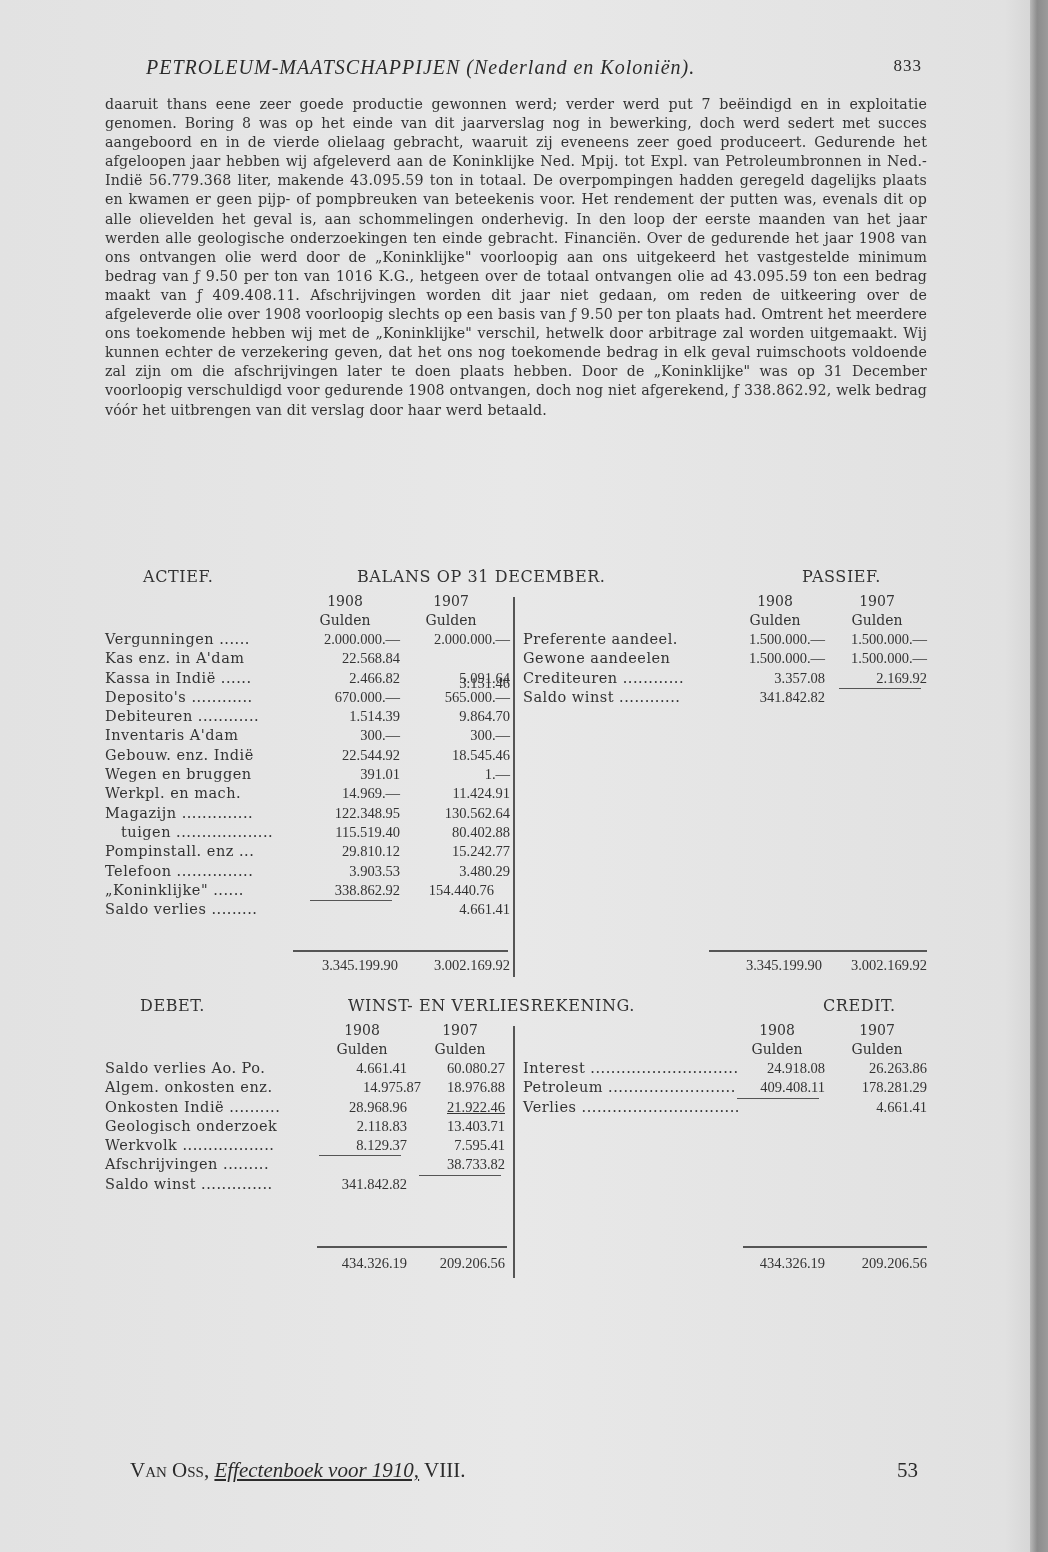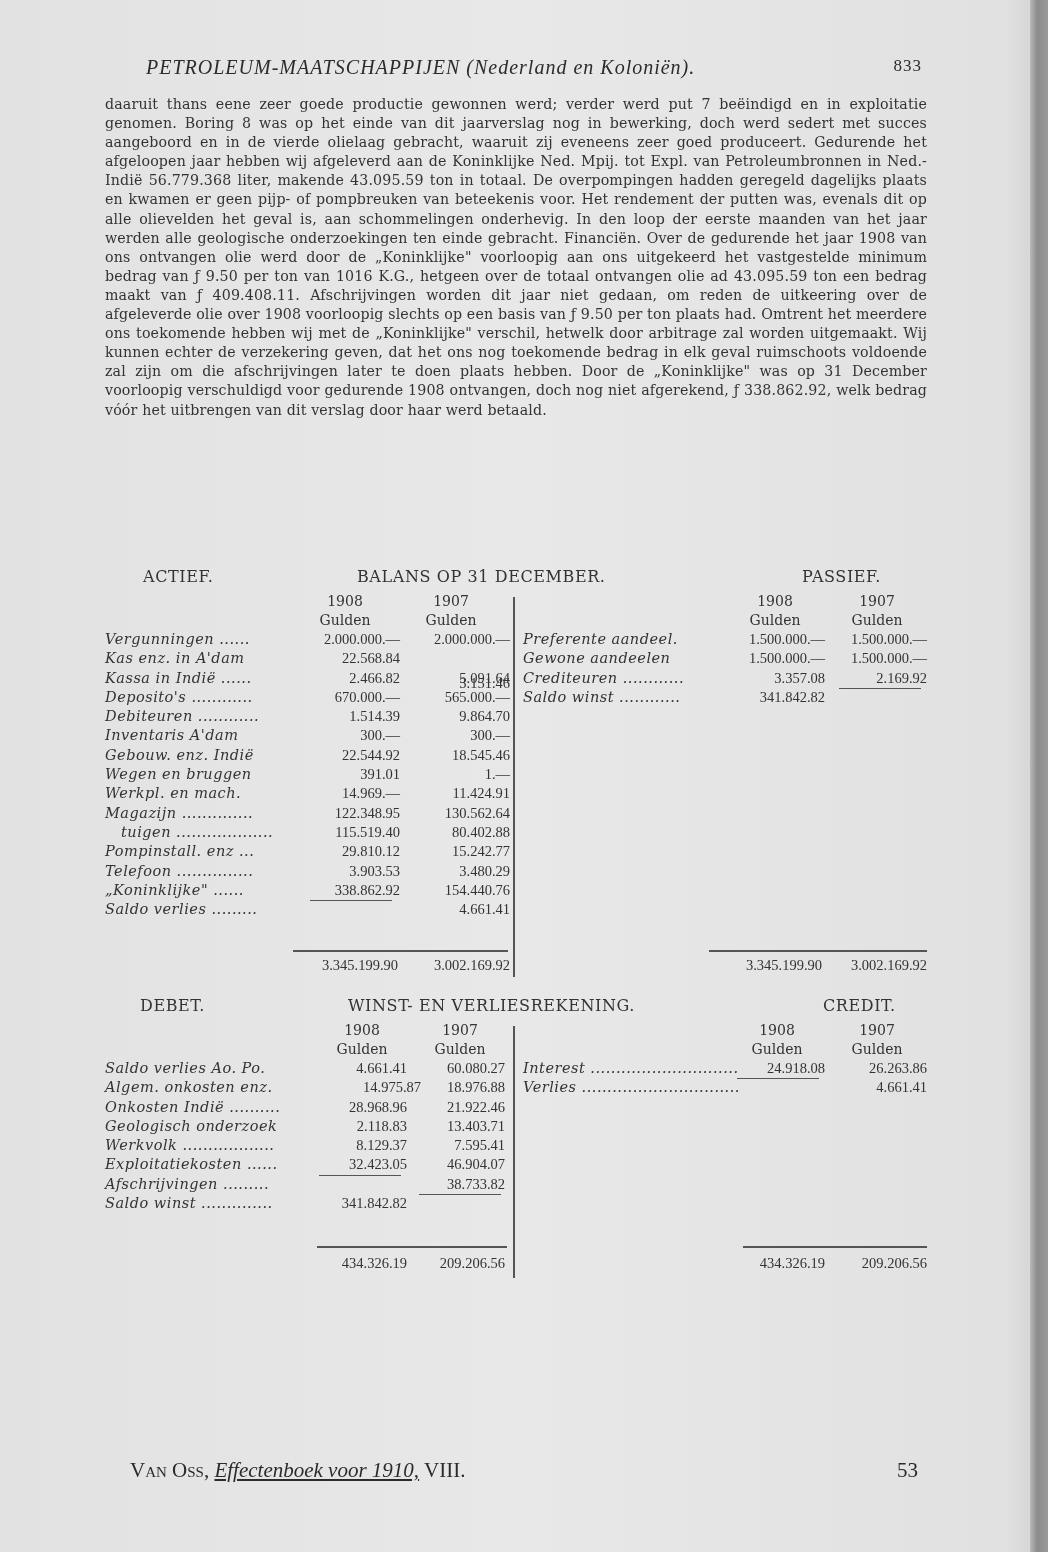--- a/index.html
+++ b/index.html
@@ -30,21 +30,21 @@
     position: absolute; left: 105px; top: 95px; width: 822px;
     font-family: "DejaVu Serif", serif; font-size: 14.2px; line-height: 19.1px;
     text-align: justify; color: #333;
     letter-spacing: 0.15px;
   }
   .tbl { position: absolute; font-family: "DejaVu Serif", serif; font-size: 14.5px; color: #333; }
   .tbl .title-row { position: absolute; top: 0; white-space: nowrap; font-size: 16px; letter-spacing: 0.6px; }
   .col { position: absolute; }
   .row { height: 19.3px; line-height: 19.3px; white-space: nowrap; position: relative; }
   .num { text-align: right; font-family: "Liberation Serif", serif; font-size: 14.5px; }
-  .lbl { letter-spacing: 0.5px; font-style: italic; }
+  .lbl { letter-spacing: 0.5px; }
   .hdr { text-align: center; font-size: 14px; }
   .vline { position: absolute; width: 1.5px; background: #555; }
   .hline { position: absolute; height: 1.5px; background: #555; }
   .dash { display: inline-block; width: 82px; height: 1px; background: #555; vertical-align: middle; }
   .footer {
     position: absolute; left: 130px; top: 1458px; width: 788px;
     font-family: "Liberation Serif", serif; font-size: 21px; color: #2b2b2b;
   }
   .footer .pno { position: absolute; right: 0; top: 0; }
   .smallcaps { font-variant: small-caps; }
@@ -93,21 +93,21 @@
     <div class="row"><span class="lbl">Deposito's ............</span><span class="num" style="position:absolute; right:110px;text-align:right;">670.000.—</span><span class="num" style="position:absolute; right:0;">565.000.—</span></div>
     <div class="row"><span class="lbl">Debiteuren ............</span><span class="num" style="position:absolute; right:110px;">1.514.39</span><span class="num" style="position:absolute; right:0;">9.864.70</span></div>
     <div class="row"><span class="lbl">Inventaris A'dam</span><span class="num" style="position:absolute; right:110px;">300.—</span><span class="num" style="position:absolute; right:0;">300.—</span></div>
     <div class="row"><span class="lbl">Gebouw. enz. Indië</span><span class="num" style="position:absolute; right:110px;">22.544.92</span><span class="num" style="position:absolute; right:0;">18.545.46</span></div>
     <div class="row"><span class="lbl">Wegen en bruggen</span><span class="num" style="position:absolute; right:110px;">391.01</span><span class="num" style="position:absolute; right:0;">1.—</span></div>
     <div class="row"><span class="lbl">Werkpl. en mach.</span><span class="num" style="position:absolute; right:110px;">14.969.—</span><span class="num" style="position:absolute; right:0;">11.424.91</span></div>
     <div class="row"><span class="lbl">Magazijn ..............</span><span class="num" style="position:absolute; right:110px;">122.348.95</span><span class="num" style="position:absolute; right:0;">130.562.64</span></div>
     <div class="row"><span class="lbl" style="padding-left:16px;">   tuigen ...................</span><span class="num" style="position:absolute; right:110px;">115.519.40</span><span class="num" style="position:absolute; right:0;">80.402.88</span></div>
     <div class="row"><span class="lbl">Pompinstall. enz ...</span><span class="num" style="position:absolute; right:110px;">29.810.12</span><span class="num" style="position:absolute; right:0;">15.242.77</span></div>
     <div class="row"><span class="lbl">Telefoon ...............</span><span class="num" style="position:absolute; right:110px;">3.903.53</span><span class="num" style="position:absolute; right:0;">3.480.29</span></div>
-    <div class="row"><span class="lbl">„Koninklijke" ......</span><span class="num" style="position:absolute; right:110px;">338.862.92</span><span class="num" style="position:absolute; right:0;text-align:center;">154.440.76</span></div>
+    <div class="row"><span class="lbl">„Koninklijke" ......</span><span class="num" style="position:absolute; right:110px;">338.862.92</span><span class="num" style="position:absolute; right:16px;text-align:center;">154.440.76</span></div>
     <div class="row"><span class="lbl">Saldo verlies .........</span><span style="position:absolute; right:118px;" class="dash"></span><span class="num" style="position:absolute; right:0;">4.661.41</span></div>
   </div>
 
   <div class="col" style="left:418px; top:63px; width:404px;">
     <div class="row"><span class="lbl">Preferente aandeel.</span><span class="num" style="position:absolute; right:102px;">1.500.000.—</span><span class="num" style="position:absolute; right:0;">1.500.000.—</span></div>
     <div class="row"><span class="lbl">Gewone aandeelen</span><span class="num" style="position:absolute; right:102px;">1.500.000.—</span><span class="num" style="position:absolute; right:0;">1.500.000.—</span></div>
     <div class="row"><span class="lbl">Crediteuren ............</span><span class="num" style="position:absolute; right:102px;">3.357.08</span><span class="num" style="position:absolute; right:0;">2.169.92</span></div>
     <div class="row"><span class="lbl">Saldo winst ............</span><span class="num" style="position:absolute; right:102px;">341.842.82</span><span style="position:absolute; right:6px;" class="dash"></span></div>
   </div>
 
@@ -139,30 +139,30 @@
     <div class="row">Gulden</div>
   </div>
   <div class="col hdr" style="left:722px; top:25px; width:100px;">
     <div class="row">1907</div>
     <div class="row">Gulden</div>
   </div>
 
   <div class="col" style="left:0; top:63px; width:400px;">
     <div class="row"><span class="lbl">Saldo verlies Ao. Po.</span><span class="num" style="position:absolute; right:98px;">4.661.41</span><span class="num" style="position:absolute; right:0;">60.080.27</span></div>
     <div class="row"><span class="lbl">Algem. onkosten enz.</span><span class="num" style="position:absolute; right:84px;text-align:right;">14.975.87</span><span class="num" style="position:absolute; right:0;">18.976.88</span></div>
-    <div class="row"><span class="lbl">Onkosten Indië ..........</span><span class="num" style="position:absolute; right:98px;">28.968.96</span><span class="num" style="position:absolute; right:0;">21.922.46</span></div>
+    <div class="row"><span class="lbl">Onkosten Indië ..........</span><span class="num" style="position:absolute; right:98px;">28.968.96</span><span class="num" style="position:absolute; right:0;text-decoration:underline;">21.922.46</span></div>
     <div class="row"><span class="lbl">Geologisch onderzoek</span><span class="num" style="position:absolute; right:98px;">2.118.83</span><span class="num" style="position:absolute; right:0;">13.403.71</span></div>
     <div class="row"><span class="lbl">Werkvolk ..................</span><span class="num" style="position:absolute; right:98px;">8.129.37</span><span class="num" style="position:absolute; right:0;">7.595.41</span></div>
-    <div class="row"><span class="lbl">Exploitatiekosten ......</span><span class="num" style="position:absolute; right:98px;">32.423.05</span><span class="num" style="position:absolute; right:0;">46.904.07</span></div>
     <div class="row"><span class="lbl">Afschrijvingen .........</span><span style="position:absolute; right:104px;" class="dash"></span><span class="num" style="position:absolute; right:0;">38.733.82</span></div>
     <div class="row"><span class="lbl">Saldo winst ..............</span><span class="num" style="position:absolute; right:98px;">341.842.82</span><span style="position:absolute; right:4px;" class="dash"></span></div>
   </div>
 
   <div class="col" style="left:418px; top:63px; width:404px;">
     <div class="row"><span class="lbl">Interest .............................</span><span class="num" style="position:absolute; right:102px;">24.918.08</span><span class="num" style="position:absolute; right:0;">26.263.86</span></div>
+    <div class="row"><span class="lbl">Petroleum .........................</span><span class="num" style="position:absolute; right:102px;">409.408.11</span><span class="num" style="position:absolute; right:0;">178.281.29</span></div>
     <div class="row"><span class="lbl">Verlies ...............................</span><span style="position:absolute; right:108px;" class="dash"></span><span class="num" style="position:absolute; right:0;">4.661.41</span></div>
   </div>
 
   <div class="vline" style="left:408px; top:30px; height:252px;"></div>
   <div class="hline" style="left:212px; top:250px; width:190px;"></div>
   <div class="hline" style="left:638px; top:250px; width:184px;"></div>
 
   <div class="row num" style="position:absolute; left:200px; top:258px; width:102px;">434.326.19</div>
   <div class="row num" style="position:absolute; left:300px; top:258px; width:100px;">209.206.56</div>
   <div class="row num" style="position:absolute; left:620px; top:258px; width:100px;">434.326.19</div>

